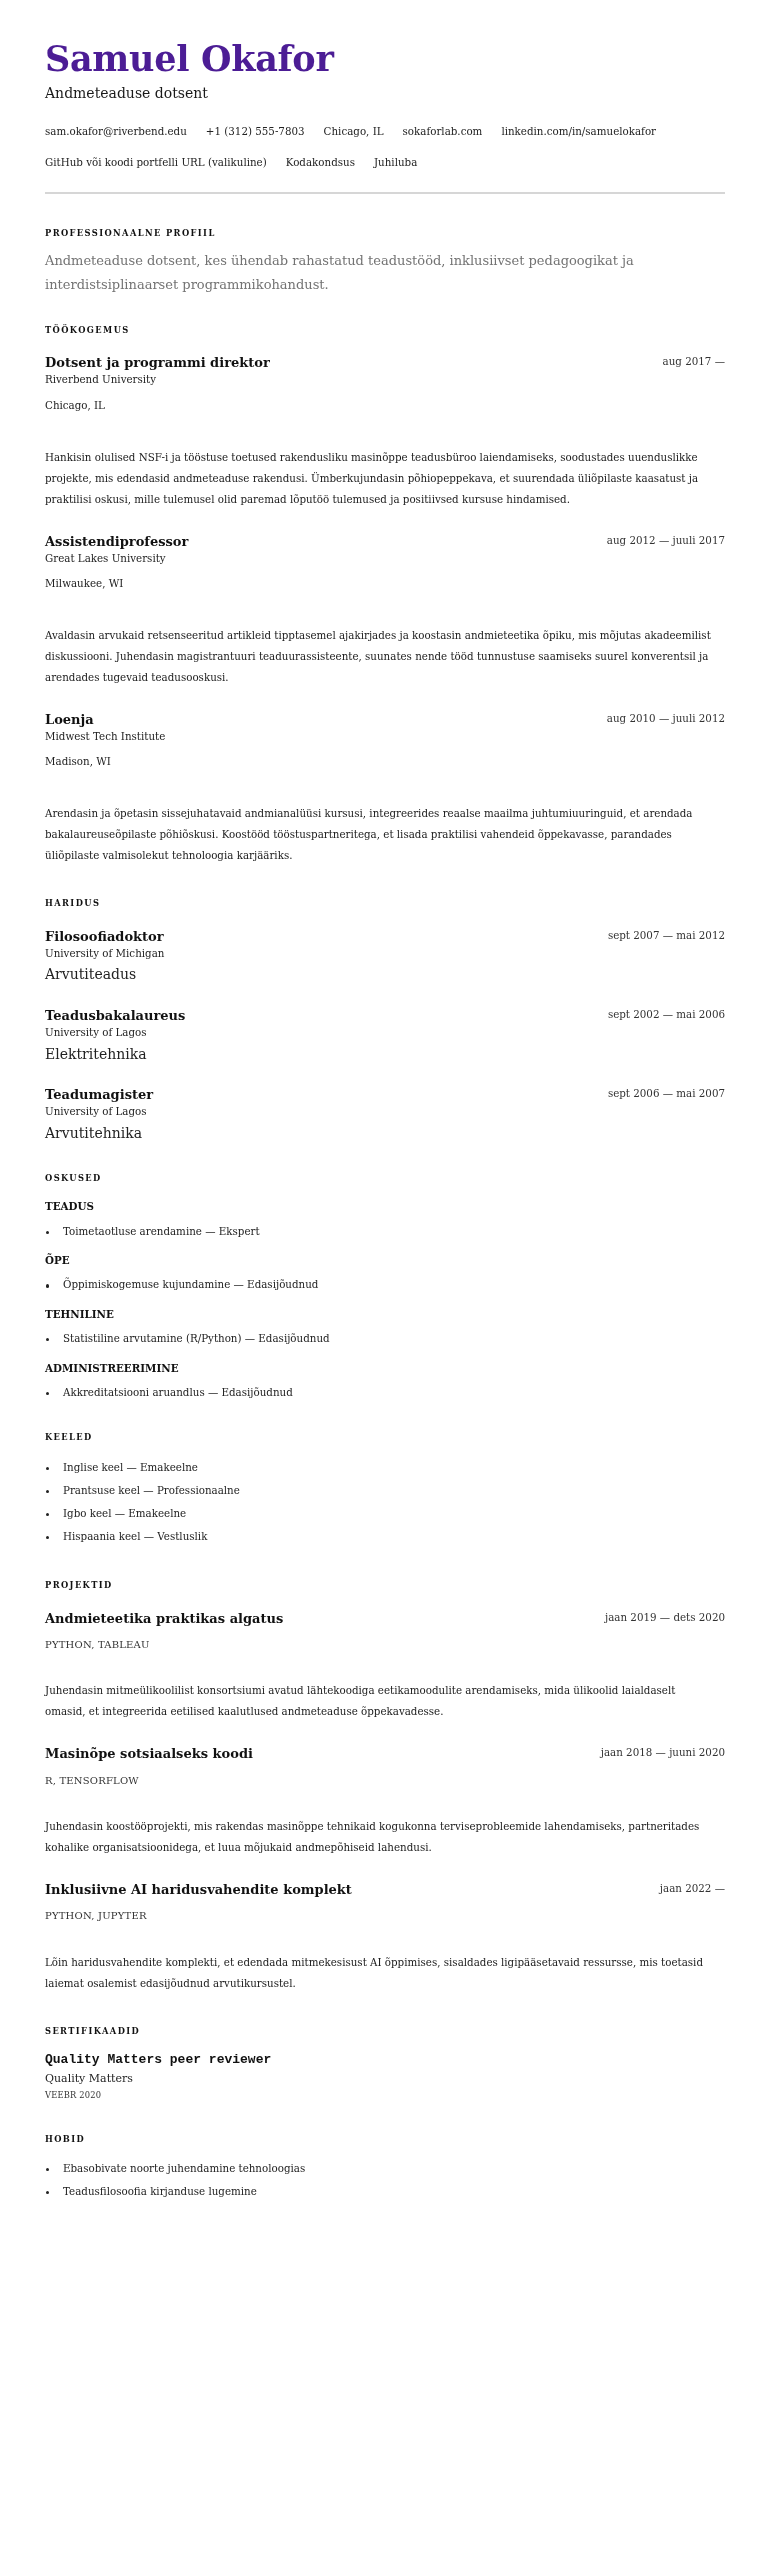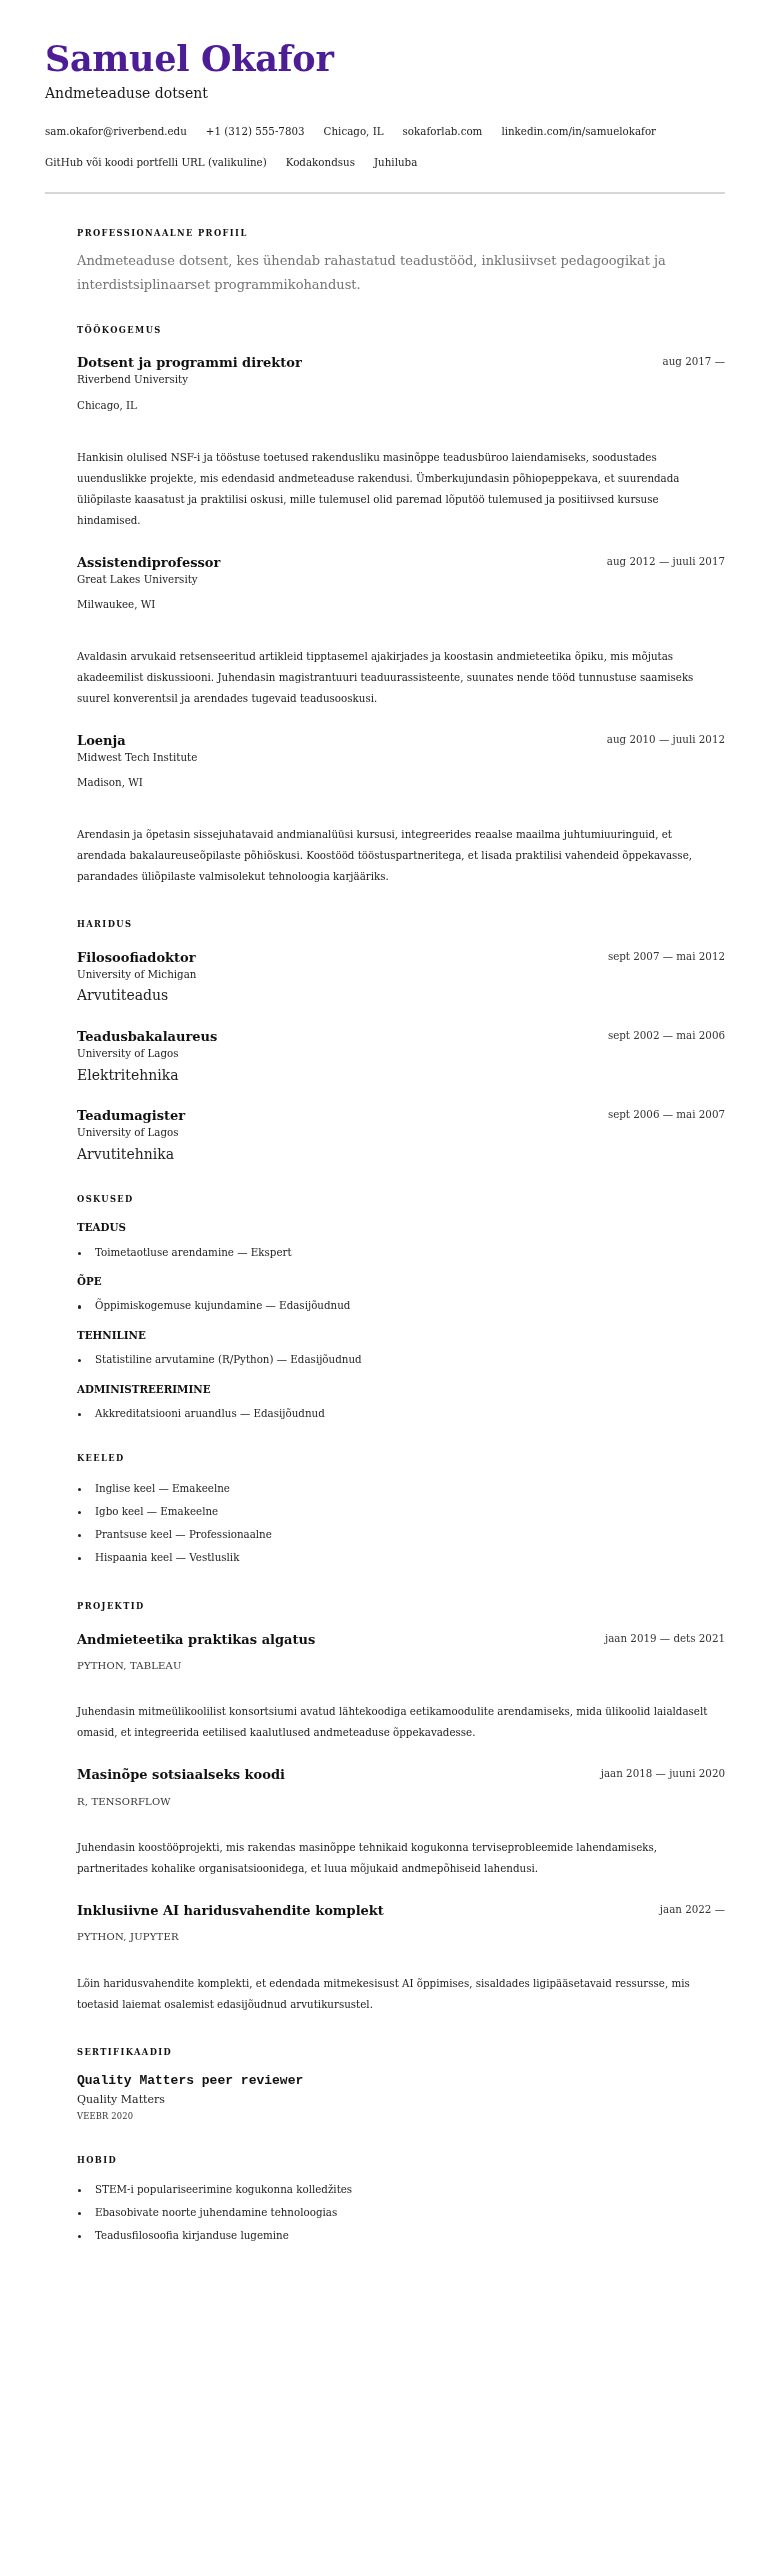--- a/index.html
+++ b/index.html
@@ -16,21 +16,21 @@
   }
   .subtitle { font-size: 14px; line-height: 19px; margin-top: 5.1px; color: #1a1a1a; }
   .contacts { margin-top: 13px; display: flex; flex-wrap: wrap; column-gap: 19px; }
   .contacts span { font-size: 10.3px; line-height: 31px; color: #222; }
   .divider { height: 1.9px; background: #d6d6d6; margin-top: 14px; border: 0; }
 
   .section-title {
     font-size: 8.3px; font-weight: bold; letter-spacing: 1.4px;
     text-transform: uppercase; color: #111; line-height: 13px;
   }
-  .sec { margin-top: 31px; margin-left: 32px; }
+  .sec { margin-top: 31px; }
   .sec.first { margin-top: 33px; }
   .profile-text { font-size: 13px; line-height: 24.4px; margin-top: 9px; color: #737373; }
 
   .entry { margin-top: 16.7px; }
   .entry-head { display: flex; justify-content: space-between; align-items: flex-start; }
   .entry-title { font-size: 13px; font-weight: bold; line-height: 19px; color: #111; }
   .entry-date { font-size: 10.3px; color: #333; line-height: 16.7px; white-space: nowrap; }
   .entry-org { font-size: 10.3px; line-height: 15.4px; color: #222; }
   .entry-loc { font-size: 10.3px; line-height: 15.4px; color: #222; margin-top: 10.3px; }
   .entry-desc { font-size: 10.3px; line-height: 21px; color: #1a1a1a; margin-top: 33px; padding-right: 6.4px; }
@@ -175,33 +175,33 @@
       <ul class="bullets">
         <li>Akkreditatsiooni aruandlus — Edasijõudnud</li>
       </ul>
     </div>
   </section>
 
   <section class="sec">
     <h2 class="section-title">Keeled</h2>
     <ul class="bullets lang" style="margin-top:11.5px;">
       <li>Inglise keel — Emakeelne</li>
+      <li>Prantsuse keel — Professionaalne</li>
       <li>Igbo keel — Emakeelne</li>
-      <li>Prantsuse keel — Professionaalne</li>
       <li>Hispaania keel — Vestluslik</li>
     </ul>
   </section>
 
   <section class="sec">
     <h2 class="section-title">Projektid</h2>
 
     <div class="entry proj">
       <div class="entry-head">
         <div class="entry-title">Andmieteetika praktikas algatus</div>
-        <div class="entry-date">jaan 2019 — dets 2021</div>
+        <div class="entry-date">jaan 2019 — dets 2020</div>
       </div>
       <div class="tags">Python, Tableau</div>
       <p class="entry-desc">Juhendasin mitmeülikoolilist konsortsiumi avatud lähtekoodiga eetikamoodulite arendamiseks, mida ülikoolid laialdaselt omasid, et integreerida eetilised kaalutlused andmeteaduse õppekavadesse.</p>
     </div>
 
     <div class="entry proj">
       <div class="entry-head">
         <div class="entry-title">Masinõpe sotsiaalseks koodi</div>
         <div class="entry-date">jaan 2018 — juuni 2020</div>
       </div>
@@ -224,20 +224,19 @@
     <div class="cert">
       <div class="cert-title">Quality Matters peer reviewer</div>
       <div class="cert-org">Quality Matters</div>
       <div class="cert-date" style="text-transform:uppercase;">veebr 2020</div>
     </div>
   </section>
 
   <section class="sec">
     <h2 class="section-title">Hobid</h2>
     <ul class="bullets lang" style="margin-top:11.5px;">
-      <li>STEM-i populariseerimine kogukonna kolledžites</li>
       <li>Ebasobivate noorte juhendamine tehnoloogias</li>
       <li>Teadusfilosoofia kirjanduse lugemine</li>
     </ul>
   </section>
 
 </div>
 
 
 </body></html>

